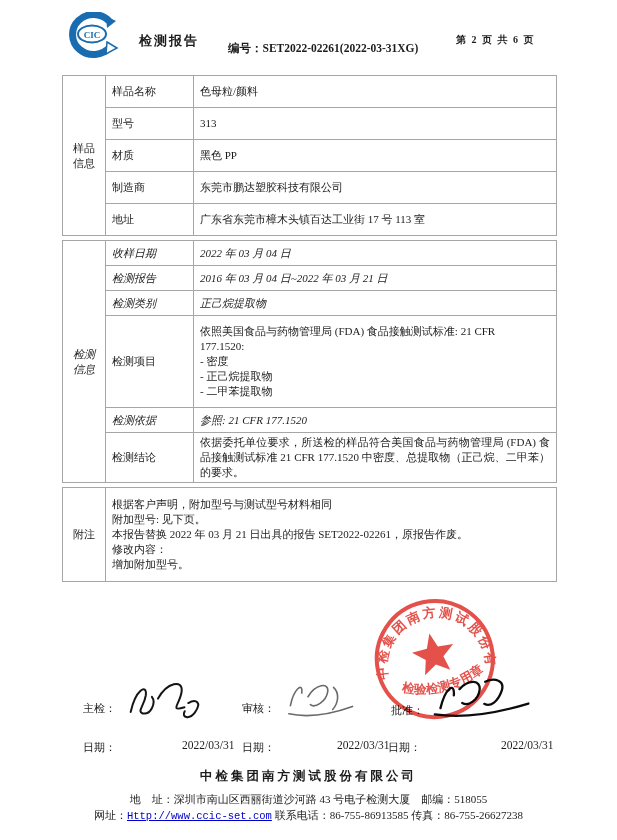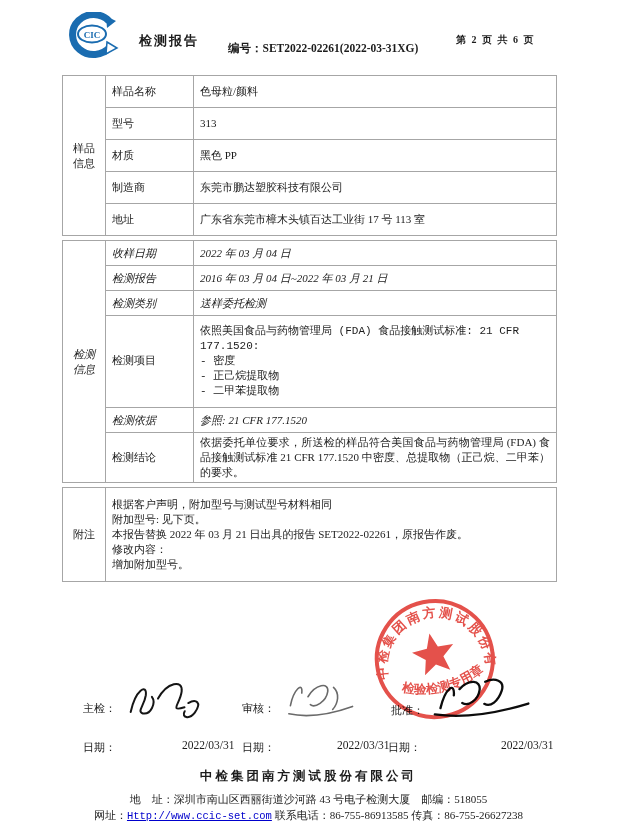--- a/index.html
+++ b/index.html
@@ -34,21 +34,21 @@
     padding:2px 2px;
   }
   td.lbl { padding-left:10px; }
   td.val { padding-left:12px; }
   td.pre { white-space:pre-line; line-height:19px; }
   td.just { text-align:justify; line-height:15px; }
 
   .h31 td { height:31px; }
   .h32 td { height:32px; }
   .h25 td { height:25px;font-style:italic; }
-  .h92 td { height:92px;font-family:Liberation Mono, monospace; }
+  .h92 td { height:92px; }
   .h44 td { height:44px; }
   .h92n td { height:94px; }
 
   
   .sig-label, .date-label { font-size:11px; }
   .date-val { font-size:11.5px;margin-left:44px; }
   .sig-svg { transform:rotate(-3deg); }
 
   
   .stamp {
@@ -132,21 +132,21 @@
 信息</td>
       <td class="lbl">收样日期</td>
       <td class="val">2022 年 03 月 04 日</td>
     </tr>
     <tr class="h25">
       <td class="lbl">检测报告</td>
       <td class="val">2016 年 03 月 04 日~2022 年 03 月 21 日</td>
     </tr>
     <tr class="h25">
       <td class="lbl">检测类别</td>
-      <td class="val">送样委托检测</td>
+      <td class="val">正己烷提取物</td>
     </tr>
     <tr class="h92">
       <td class="lbl">检测项目</td>
       <td class="val pre">依照美国食品与药物管理局 (FDA) 食品接触测试标准: 21 CFR
 177.1520:
 - 密度
 - 正己烷提取物
 - 二甲苯提取物</td>
     </tr>
     <tr class="h25">

